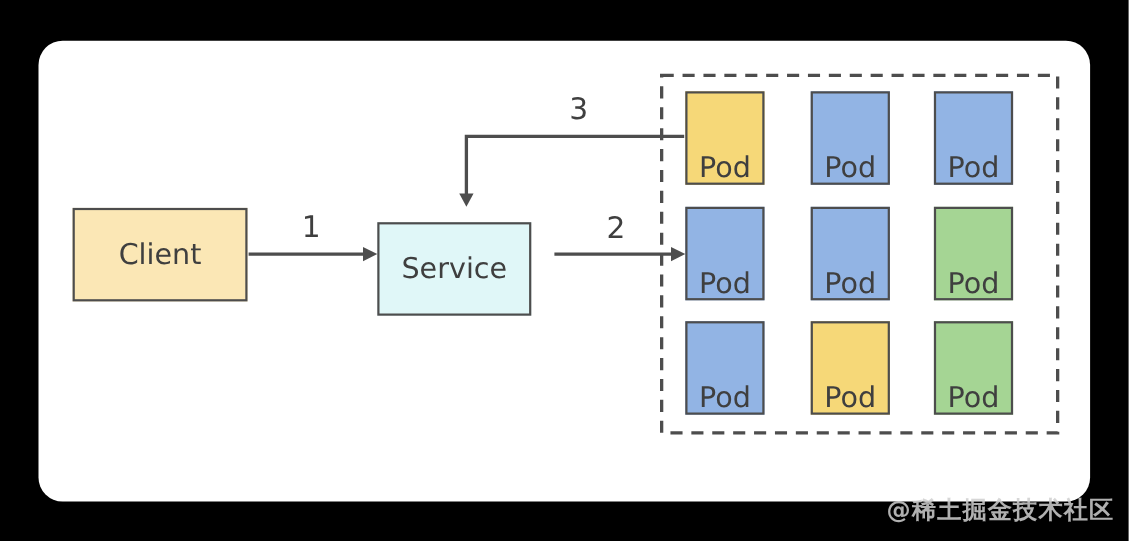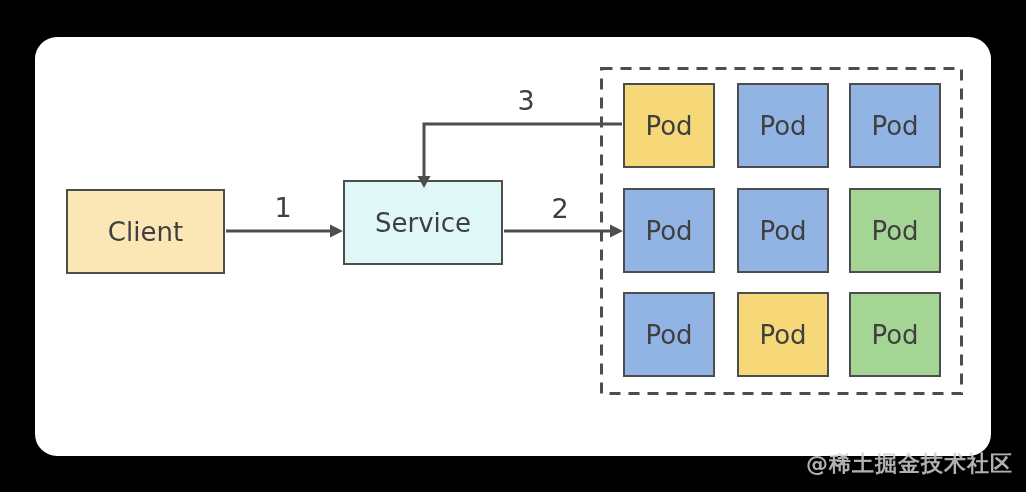--- a/index.html
+++ b/index.html
@@ -23,24 +23,24 @@
     position:absolute;left:0;top:0;width:1026px;height:492px;
     pointer-events:none;
   }
   .node{
     position:absolute;display:flex;align-items:center;justify-content:center;
     border:2px solid var(--line);
     color:var(--text);
     font-size:26px;line-height:1;
   }
   .node-client{left:66px;top:189px;width:159px;height:85px;justify-content:center;}
-  .node-service{left:343px;top:180px;width:160px;height:85px;}
+  .node-service{left:343px;top:202px;width:140px;height:85px;}
   .pod{
-    position:absolute;width:92px;height:85px;
-    display:flex;align-items:center;justify-content:center;
+    position:absolute;width:72px;height:85px;
+    display:flex;align-items:flex-end;justify-content:center;
     border:2px solid var(--line);
     color:var(--text);font-size:26px;line-height:1;
   }
   .arrow-label{
     position:absolute;transform:translate(-50%,-50%);
     color:var(--text);font-size:27px;line-height:1;
   }
   .watermark{
     position:absolute;right:13px;bottom:13px;
     font-size:22px;letter-spacing:1px;opacity:.85;font-weight:bold;

